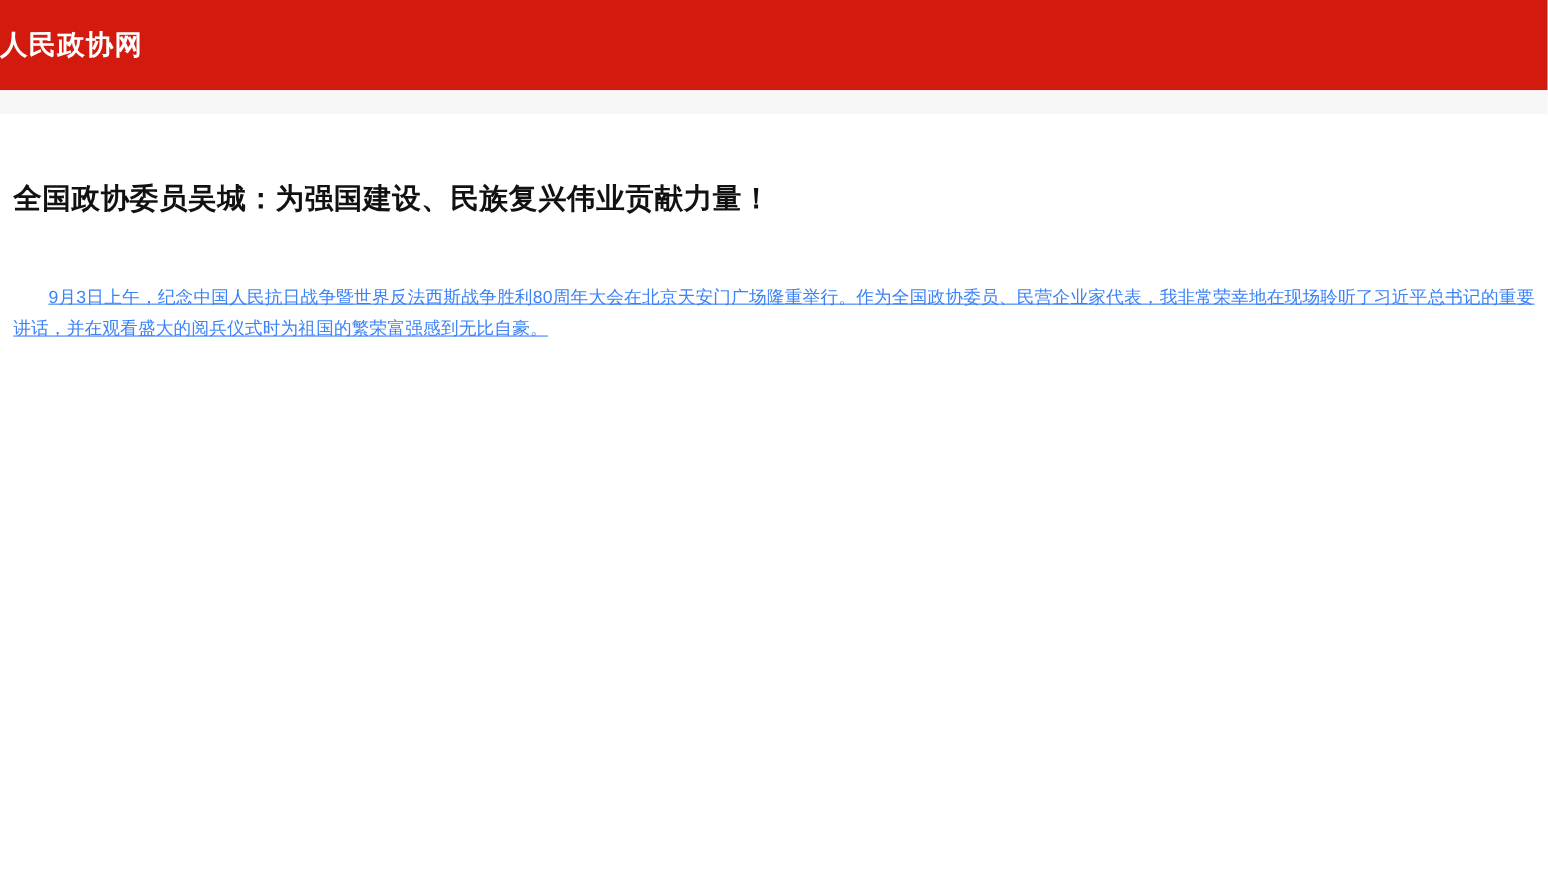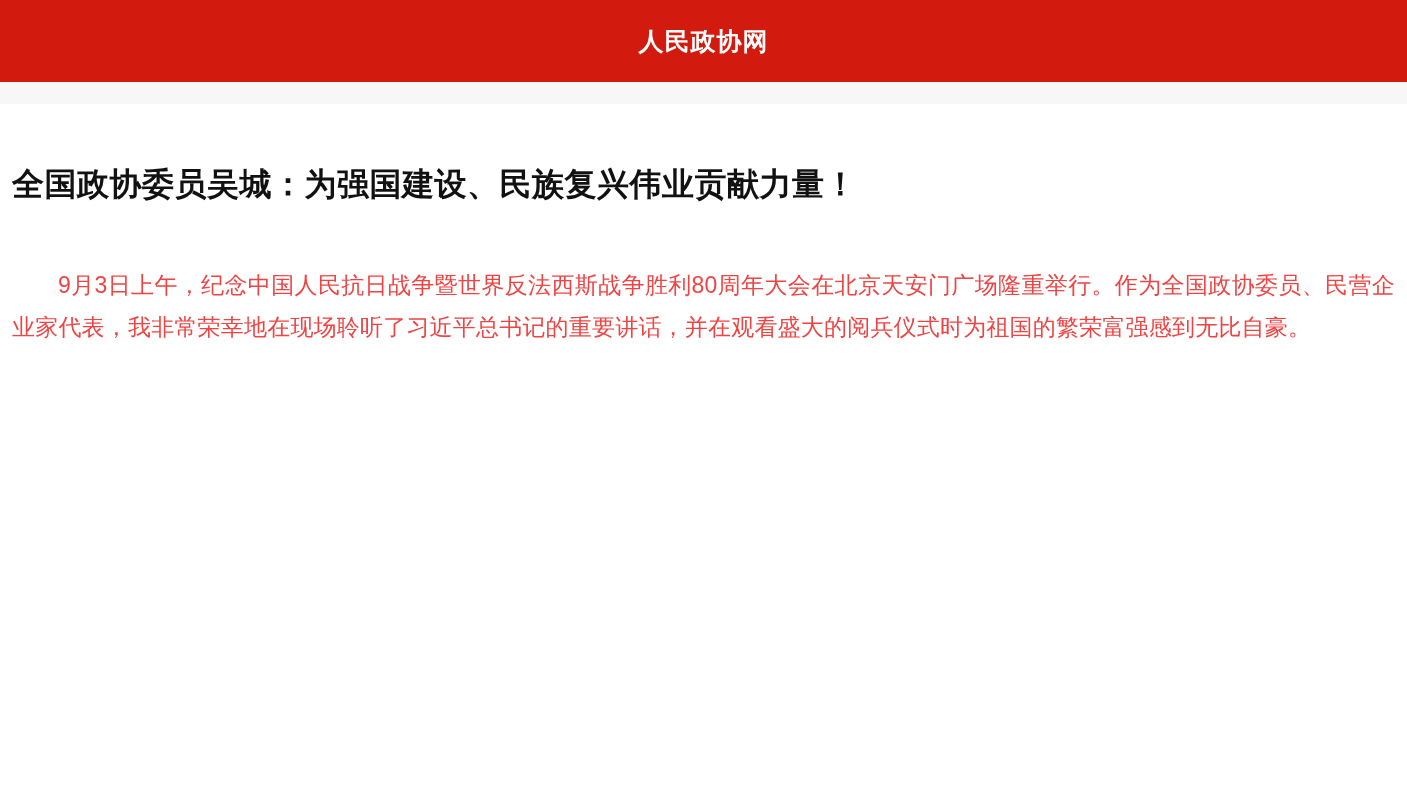--- a/index.html
+++ b/index.html
@@ -13,60 +13,61 @@
   body {
     font-family: "Liberation Sans", "DejaVu Sans", sans-serif;
     color: #1a1a1a;
   }
   .site-header {
     width: 100%;
     height: 82px;
     background: #d21b0e;
     display: flex;
     align-items: center;
-    justify-content: center;
+    justify-content: flex-start;
     box-sizing: border-box;
   }
   .site-title {
     color: #ffffff;
     font-size: 25px;
     font-weight: 700;
     letter-spacing: 1px;
     line-height: 1;
   }
   .header-gap {
     width: 100%;
     height: 22px;
     background: #f7f7f7;
   }
   .article {
     box-sizing: border-box;
     padding: 0 12px;
     background: #ffffff;
   }
   .article-title {
-    font-size: 32px;
+    font-size: 26px;
     font-weight: 700;
     color: #111111;
     margin: 0;
     padding-top: 60px;
     letter-spacing: 0.5px;
     line-height: 1.3;
   }
   .article-body {
     padding-top: 58px;
   }
   .article-body p {
     margin: 0 0 34px 0;
-    font-size: 23px;
+    font-size: 16px;
     line-height: 1.85;
-    color: #ef4444;
+    color: #3b82f6;
     text-indent: 2em;
     text-align: justify;
     letter-spacing: 0.2px;
+    text-decoration: underline;
   }
   .article-body p:last-child {
     margin-bottom: 0;
   }
 </style>
 </head>
 <body>
 
 <div class="site-header">
   <div class="site-title">人民政协网</div>

